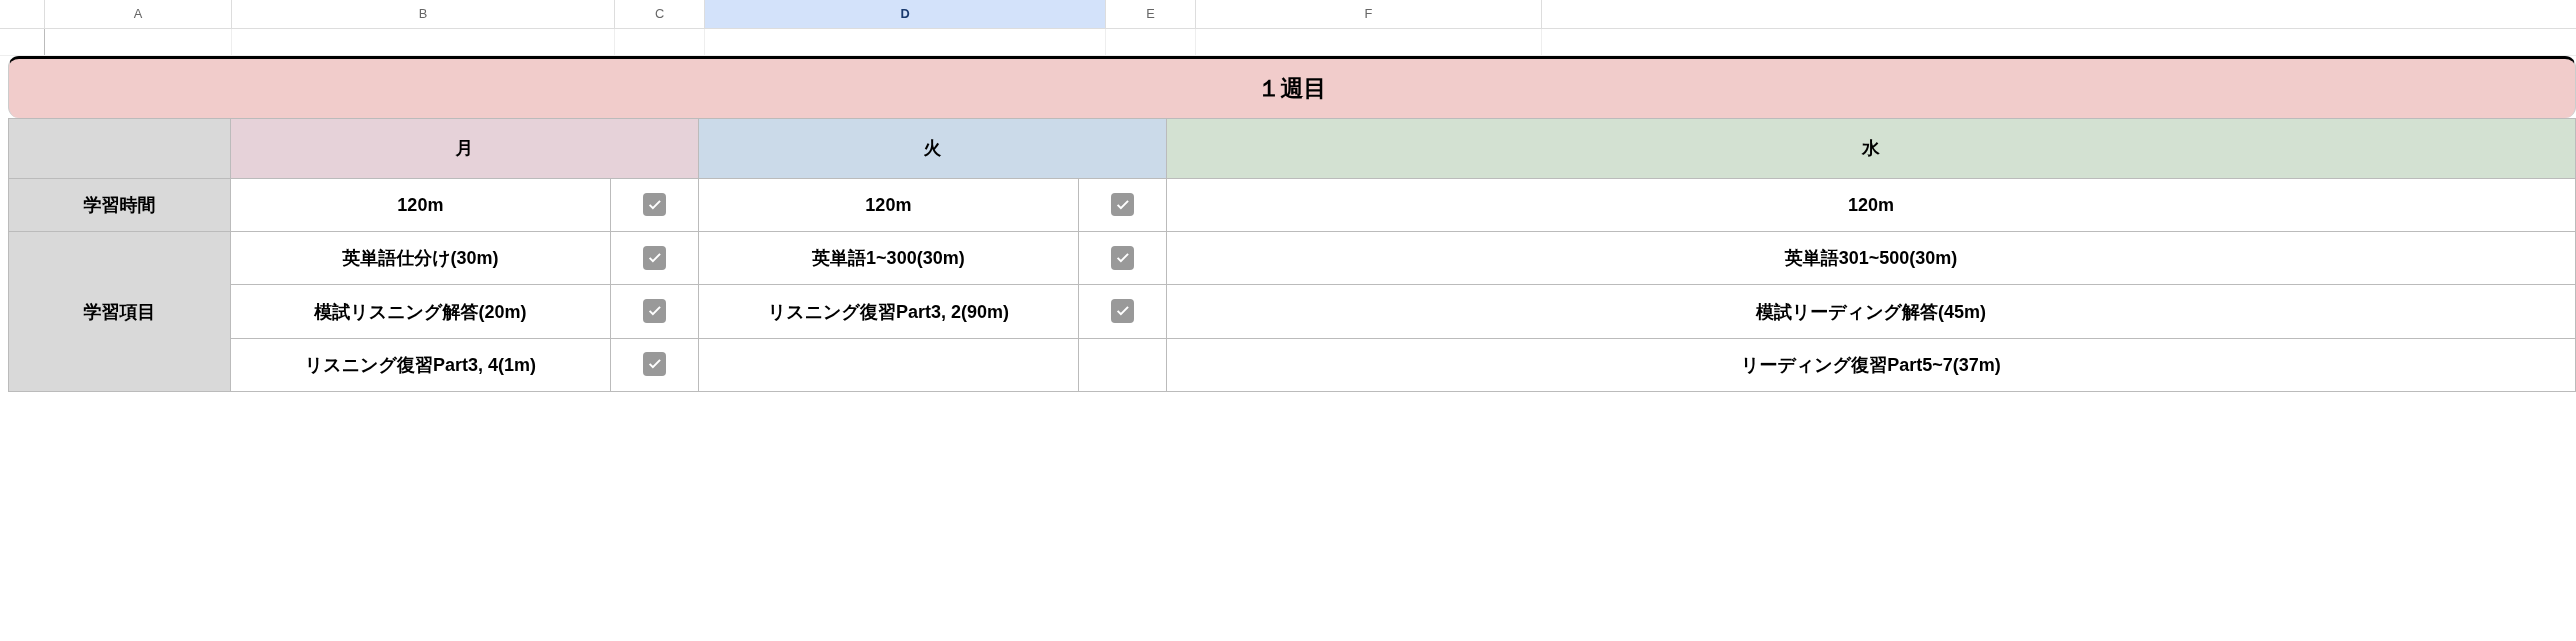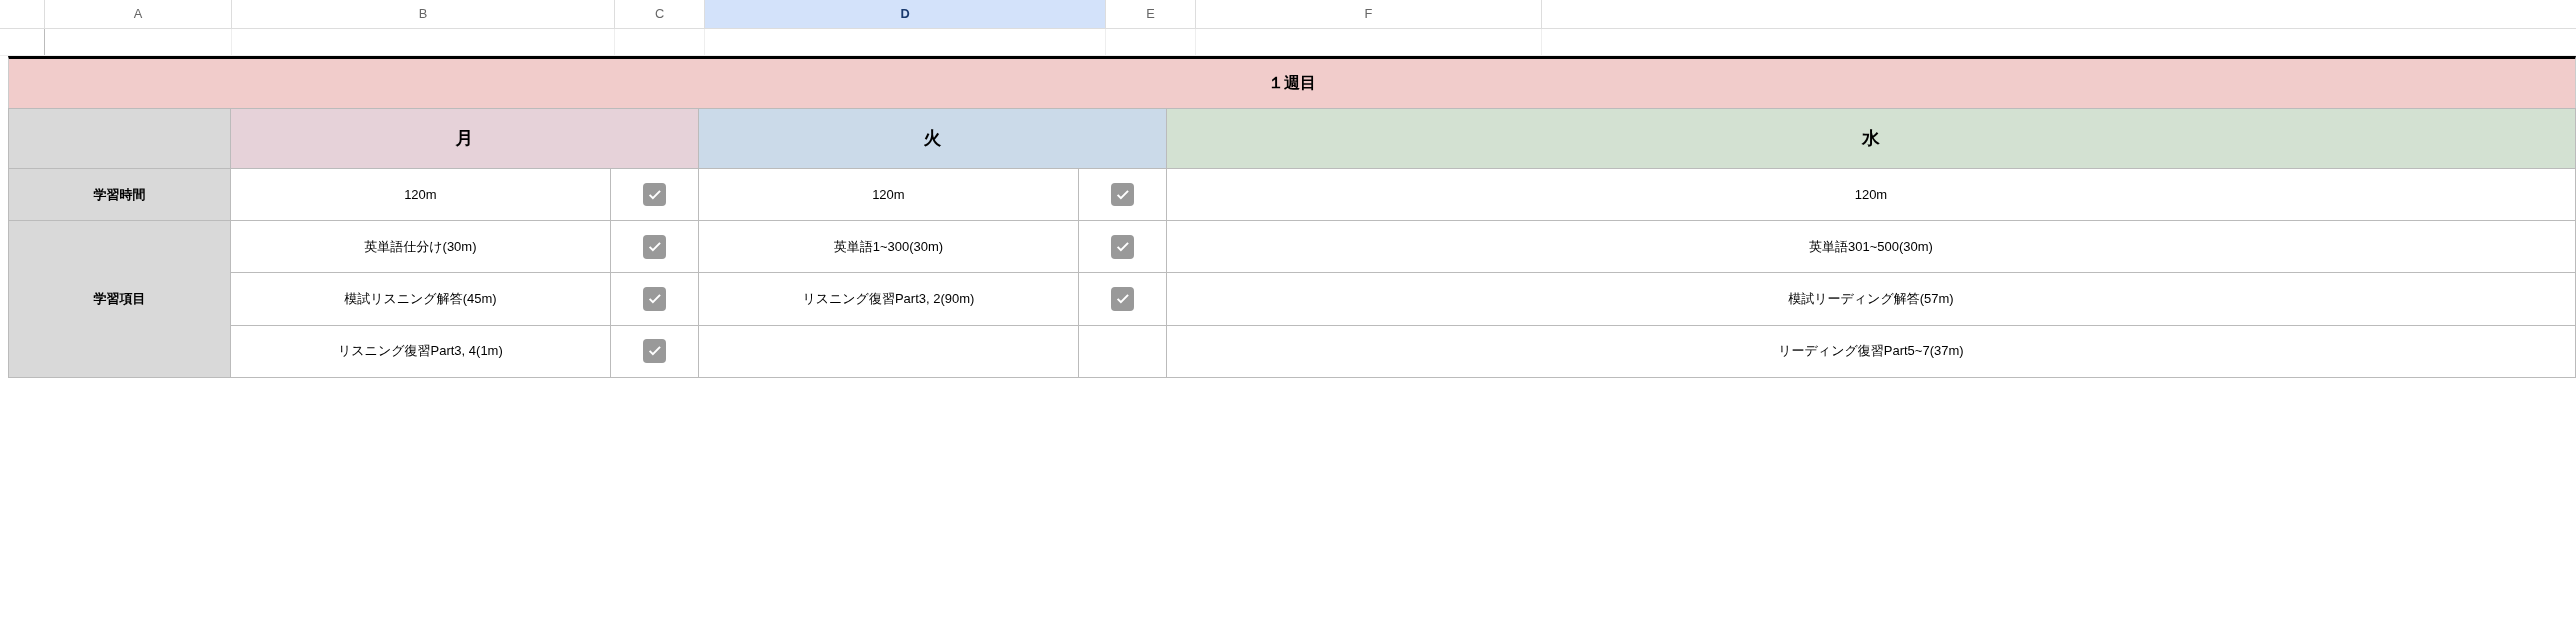--- a/index.html
+++ b/index.html
@@ -61,48 +61,49 @@
     .cell-blank {
       border-right: 1px solid #eee;
     }
     .week-bar {
       margin-left: 7.9px;
       background: #f1cccb;
       border-top: 3.9px solid #000;
       text-align: center;
       padding: 13.8px 0;
       font-weight: bold;
-      font-size: 16px;
+      font-size: 23px;
       border-left: 1px solid #ccc;
       border-right: 1px solid #ccc;
+      border-radius: 11px;
     }
     table.content {
       border-collapse: collapse;
       margin-left: 7.9px;
       width: calc(100% - 7.9px);
     }
     table.content td, table.content th {
       border: 1px solid #bbb;
       text-align: center;
       padding: 13.8px 7.9px;
-      font-size: 13px;
+      font-size: 18px;
     }
     .th-blank { background: #d9d9d9; width: 222px; }
     .th-mon { background: #e6d2d9; }
     .th-tue { background: #cbdae9; }
     .th-wed { background: #d3e1d2; }
     .day-col { width: 380px; }
     .chk-col { width: 88px; }
     .rowlabel {
       background: #d9d9d9;
       font-weight: bold;
       font-size: 16.7px;
     }
     .bold {
-      font-weight: normal;
+      font-weight: bold;
     }
     .checkbox {
       display: inline-flex;
       width: 23.6px;
       height: 23.6px;
       background: #999;
       border-radius: 3.9px;
       align-items: center;
       justify-content: center;
     }
@@ -187,37 +188,37 @@
       <td>
         <span class="checkbox">
               <svg viewBox="0 0 24 24">
                 <polyline points="4,12 9,17 20,6"></polyline>
               </svg>
             </span>
       </td>
       <td class="bold">英単語301~500(30m)</td>
     </tr>
     <tr>
-      <td class="bold">模試リスニング解答(45m)</td>
+      <td class="bold">模試リスニング解答(20m)</td>
       <td>
         <span class="checkbox">
               <svg viewBox="0 0 24 24">
                 <polyline points="4,12 9,17 20,6"></polyline>
               </svg>
             </span>
       </td>
       <td class="bold">リスニング復習Part3, 2(90m)</td>
       <td>
         <span class="checkbox">
               <svg viewBox="0 0 24 24">
                 <polyline points="4,12 9,17 20,6"></polyline>
               </svg>
             </span>
       </td>
-      <td class="bold">模試リーディング解答(57m)</td>
+      <td class="bold">模試リーディング解答(45m)</td>
     </tr>
     <tr>
       <td class="bold">リスニング復習Part3, 4(1m)</td>
       <td>
         <span class="checkbox">
               <svg viewBox="0 0 24 24">
                 <polyline points="4,12 9,17 20,6"></polyline>
               </svg>
             </span>
       </td>

